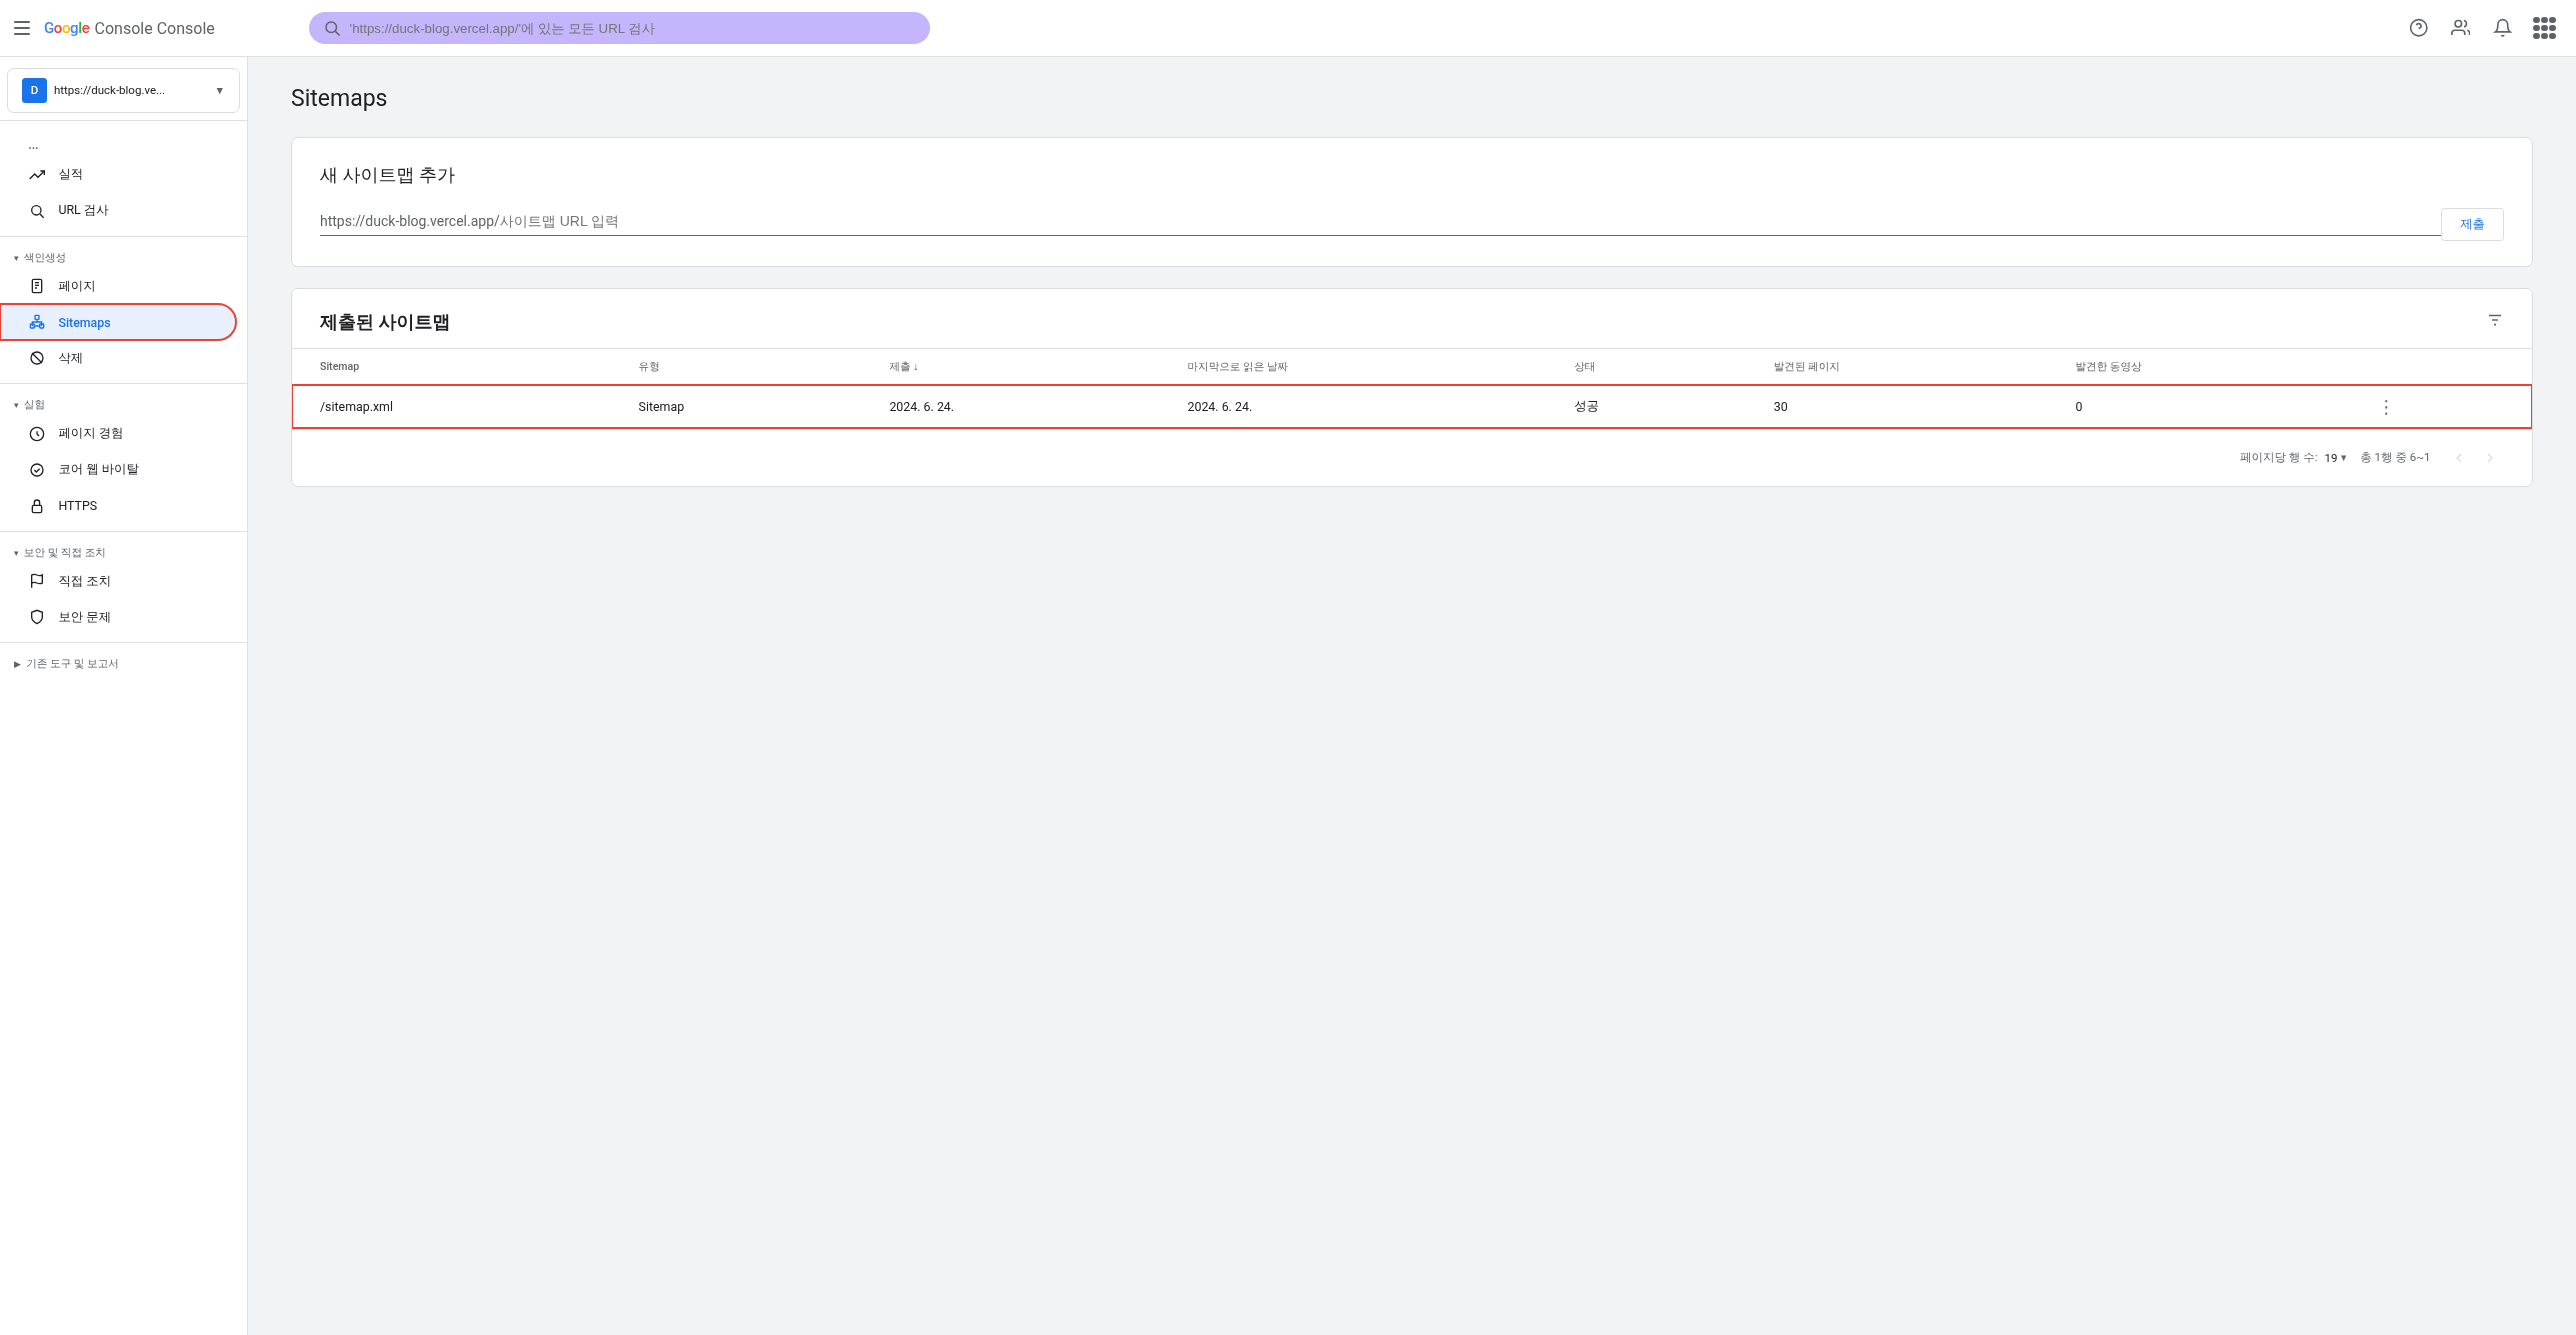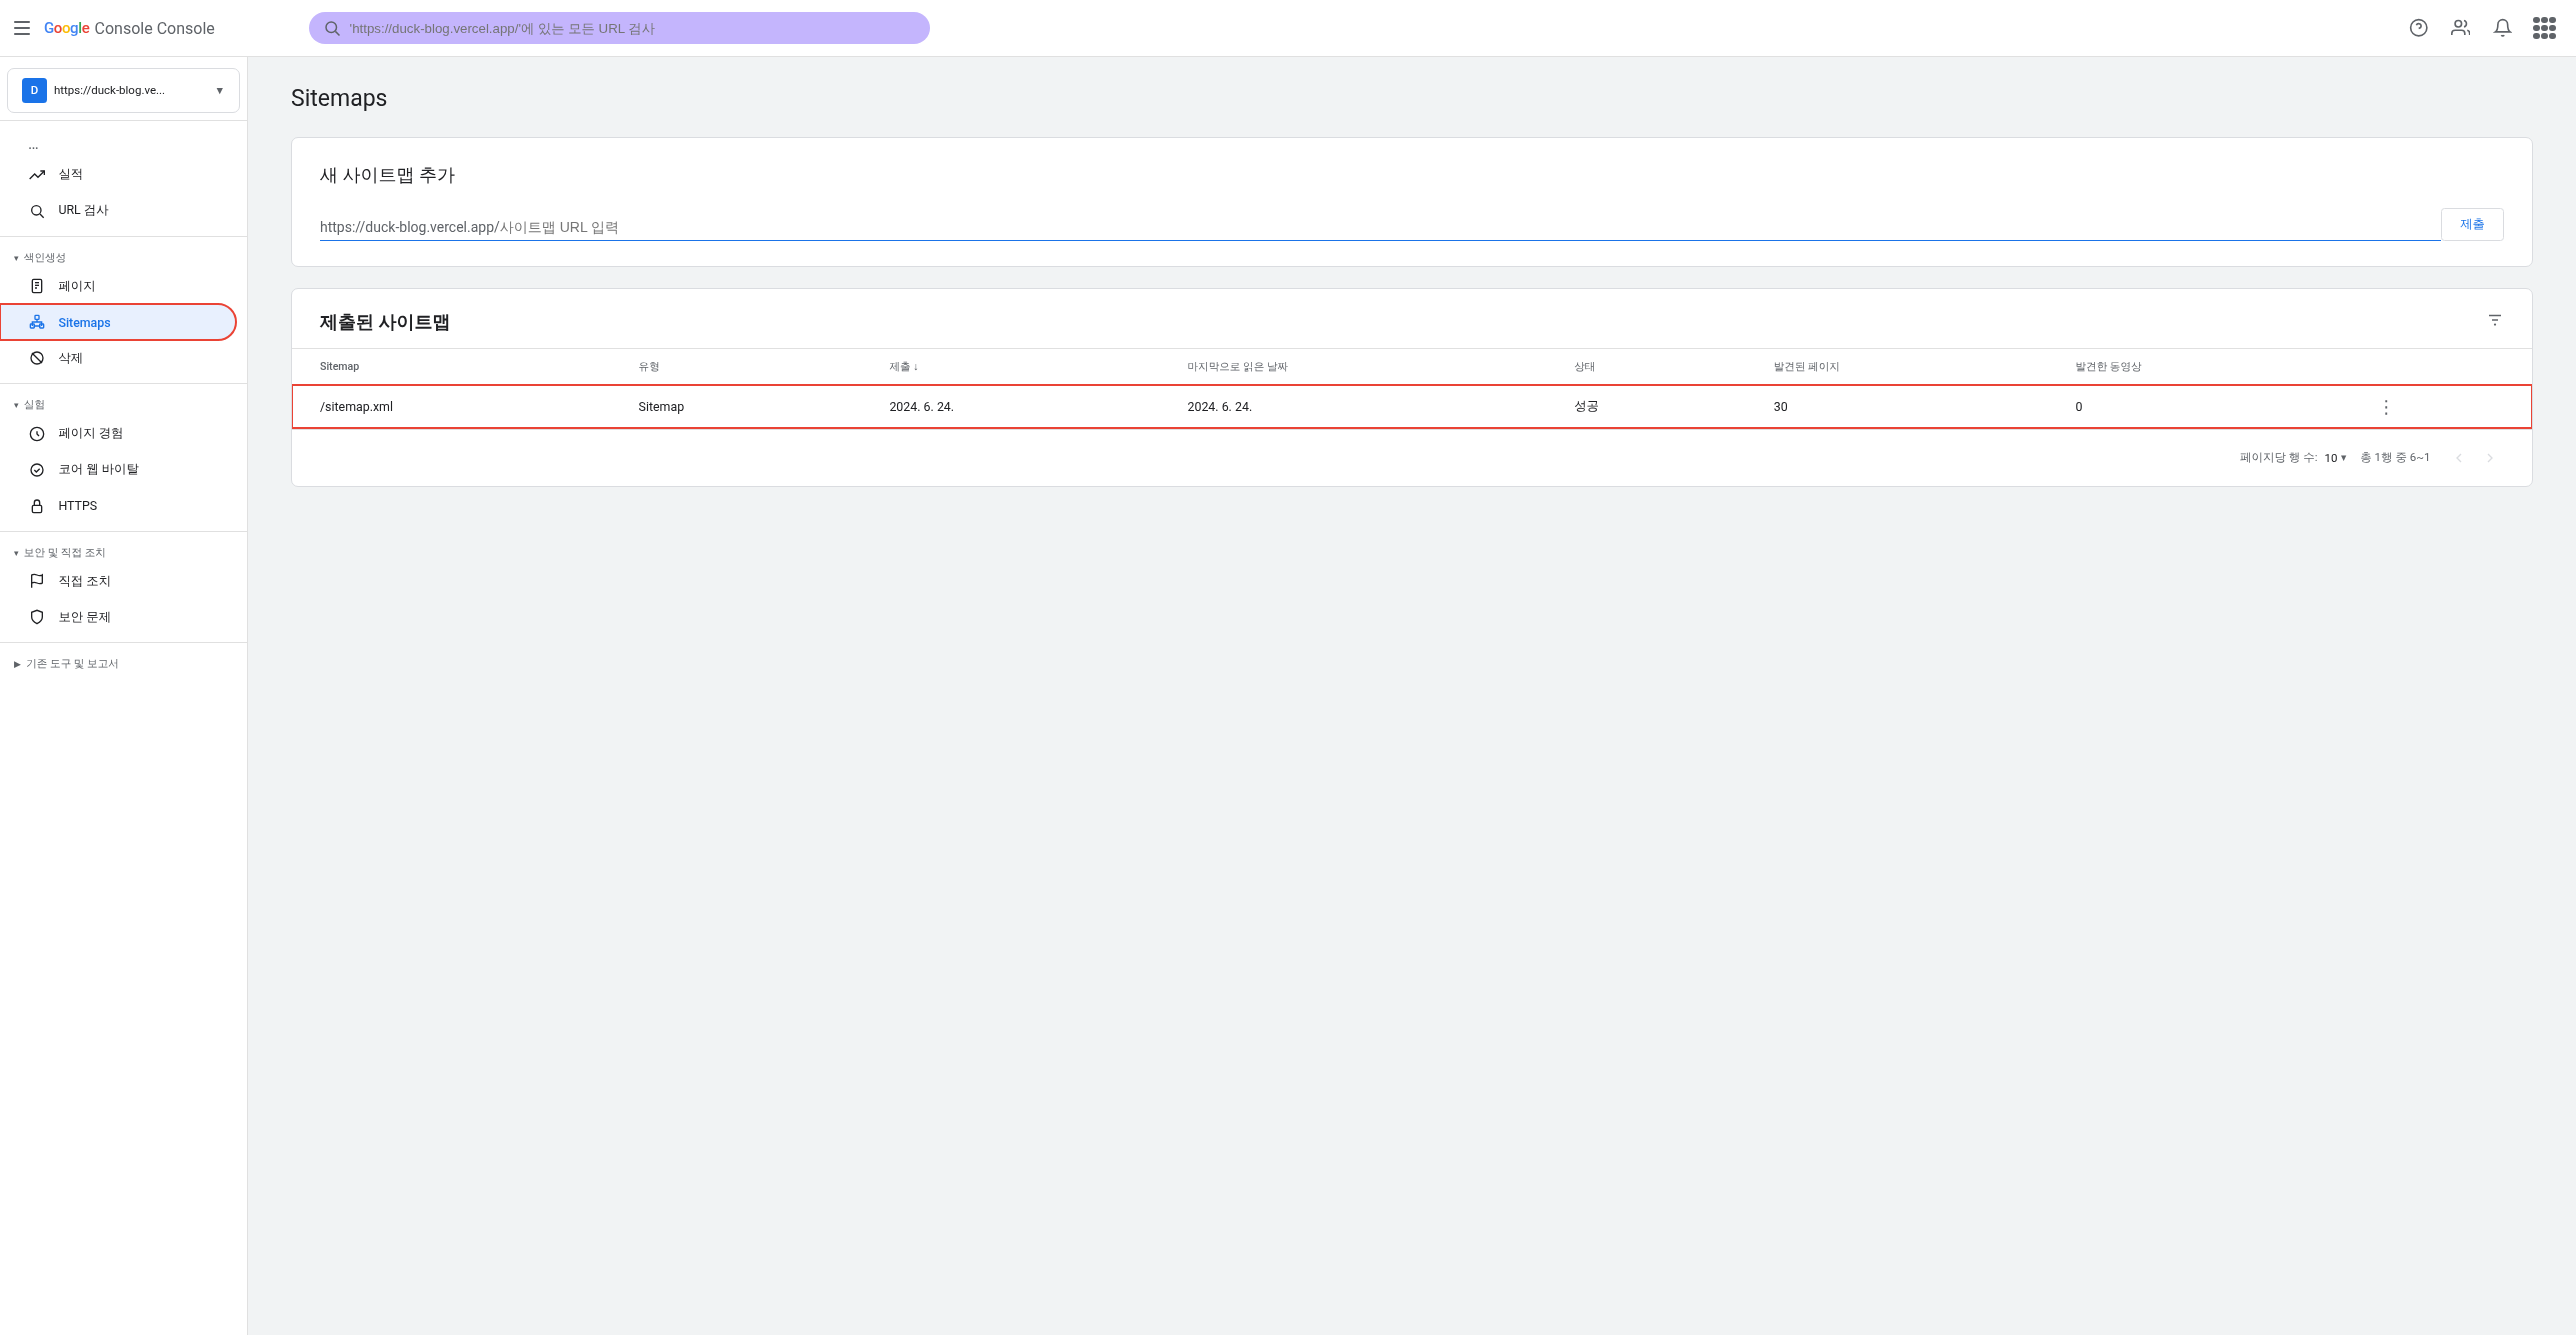--- a/index.html
+++ b/index.html
@@ -258,21 +258,21 @@
       padding: 25px 28px;
     }
     .add-sitemap-title {
       font-size: 18px;
       font-weight: 400;
       color: #202124;
       margin-bottom: 21px;
     }
     .sitemap-input-row {
       display: flex;
-      align-items: flex-end;
+      align-items: center;
     }
     .sitemap-input-wrapper {
       flex: 1;
       display: flex;
       align-items: flex-end;
       gap: 0;
       border-bottom: 1.8px solid #1a73e8;
       padding-bottom: 5.3px;
     }
     .sitemap-base-url {
@@ -695,21 +695,21 @@
               <span class="more-icon">⋮</span>
             </td>
           </tr>
         </tbody>
       </table>
 
       <div class="pagination-row">
         <div class="rows-per-page">
           <span>페이지당 행 수:</span>
           <div class="rows-select">
-            <span class="rows-num">10</span>
+            <span class="rows-num">19</span>
             <span class="rows-chevron">▾</span>
           </div>
         </div>
         <span class="pagination-info">총 1행 중 6~1</span>
         <div class="pagination-nav">
           <div class="nav-btn disabled">
             <svg width="16" height="16" viewBox="0 0 24 24" fill="none" stroke="currentColor" stroke-width="2">
               <polyline points="15 18 9 12 15 6"></polyline>
             </svg>
           </div>

